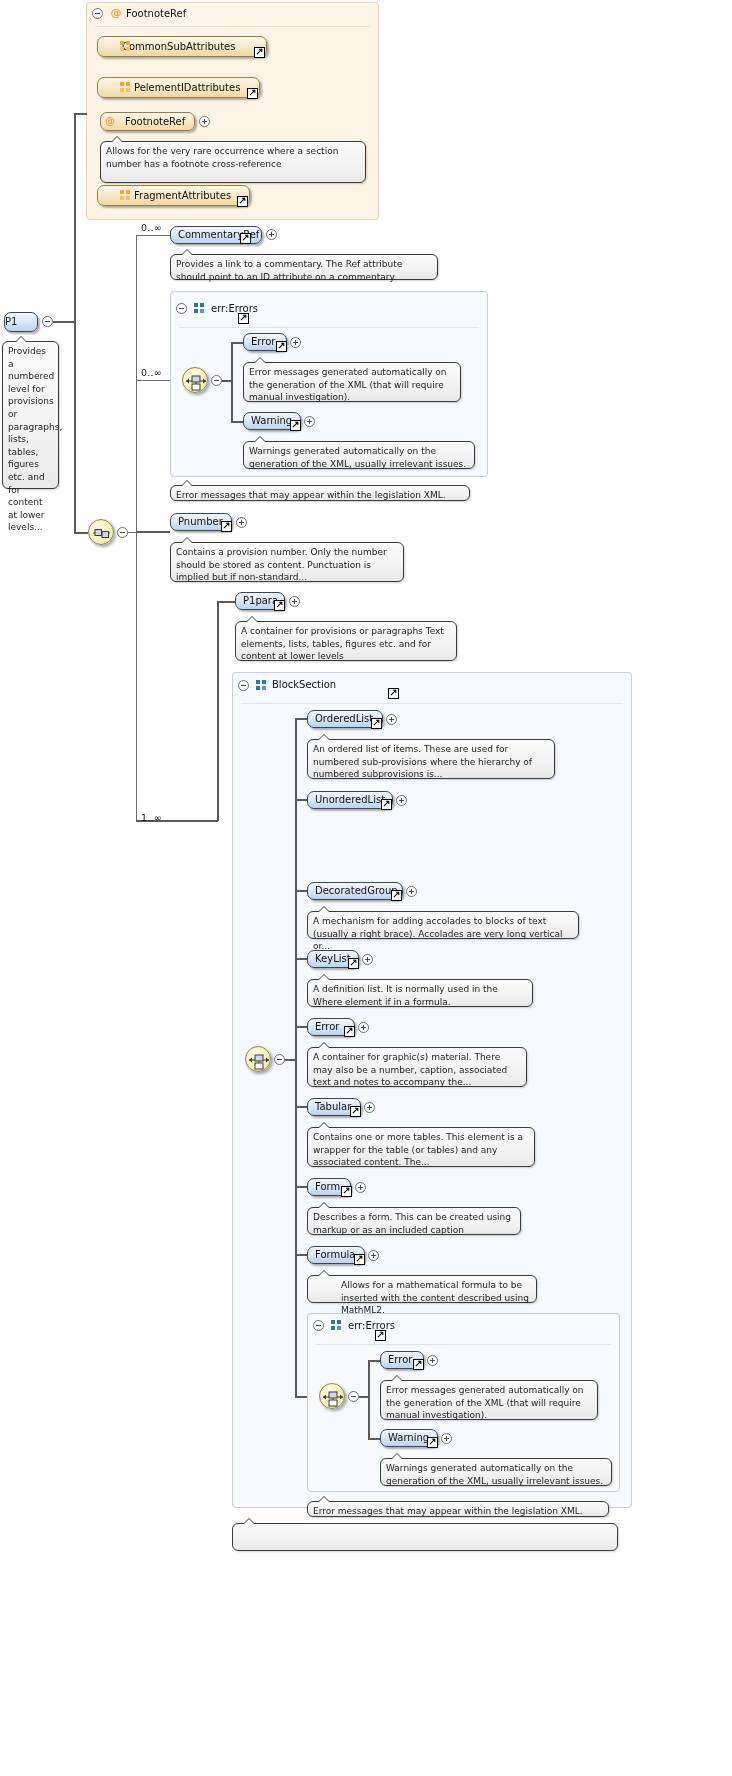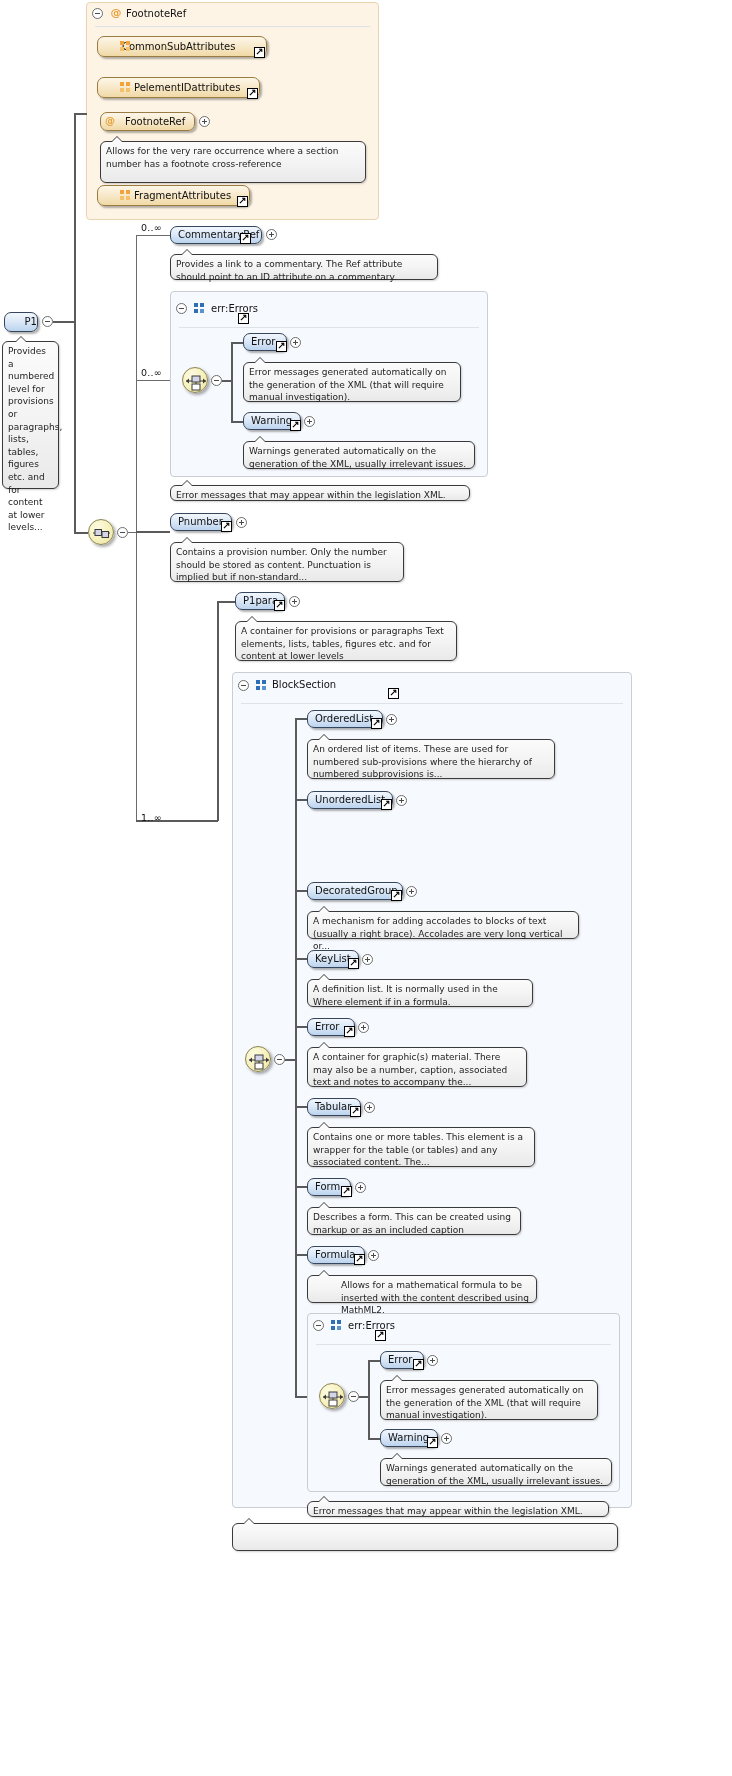--- a/index.html
+++ b/index.html
@@ -141,21 +141,21 @@
     <span>FragmentAttributes</span>
   </div>
   <div class="sq4 orange" style="left:120px;top:190px;">
     <i class="a"></i>
       <i class="b"></i>
       <i class="c"></i>
       <i class="d"></i>
     </div>
   <div class="lnk" style="left:237px;top:196px;"></div>
 
-  <div class="node el" style="left:4px;top:312px;width:34px;height:20px;justify-content:flex-end;padding:0;">
+  <div class="node el" style="left:4px;top:312px;width:34px;height:20px;justify-content:flex-start;padding:0;">
     <span>P1</span>
   </div>
   <div class="tgl" style="left:42px;top:316px;"></div>
   <div class="doc" style="left:2px;top:341px;width:57px;height:148px;">
     <span class="tail" style="left:12px;"></span>
     <p>Provides a numbered level for provisions or paragraphs, lists, tables, figures etc. and for content at lower levels...</p>
   </div>
 
   <div class="ln h thick" style="left:53px;top:321px;width:22px;"></div>
   <div class="ln v thick" style="left:74px;top:113px;height:420px;"></div>

